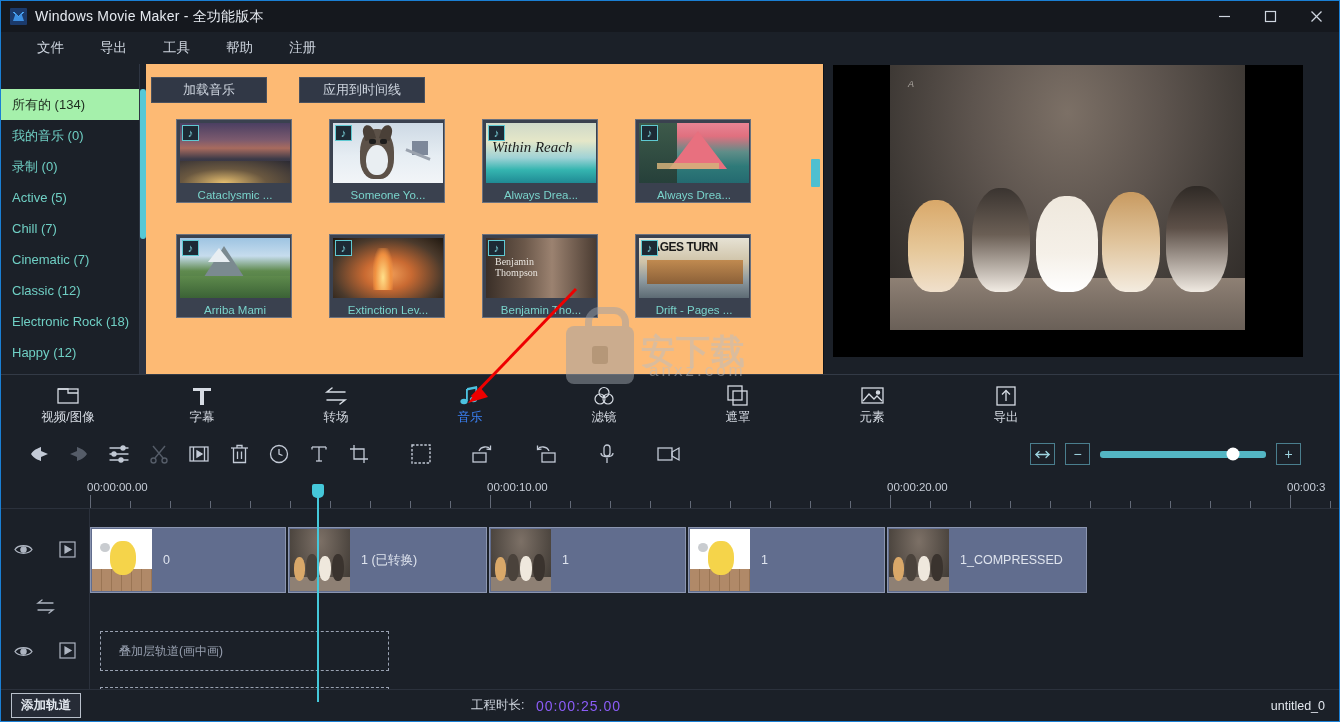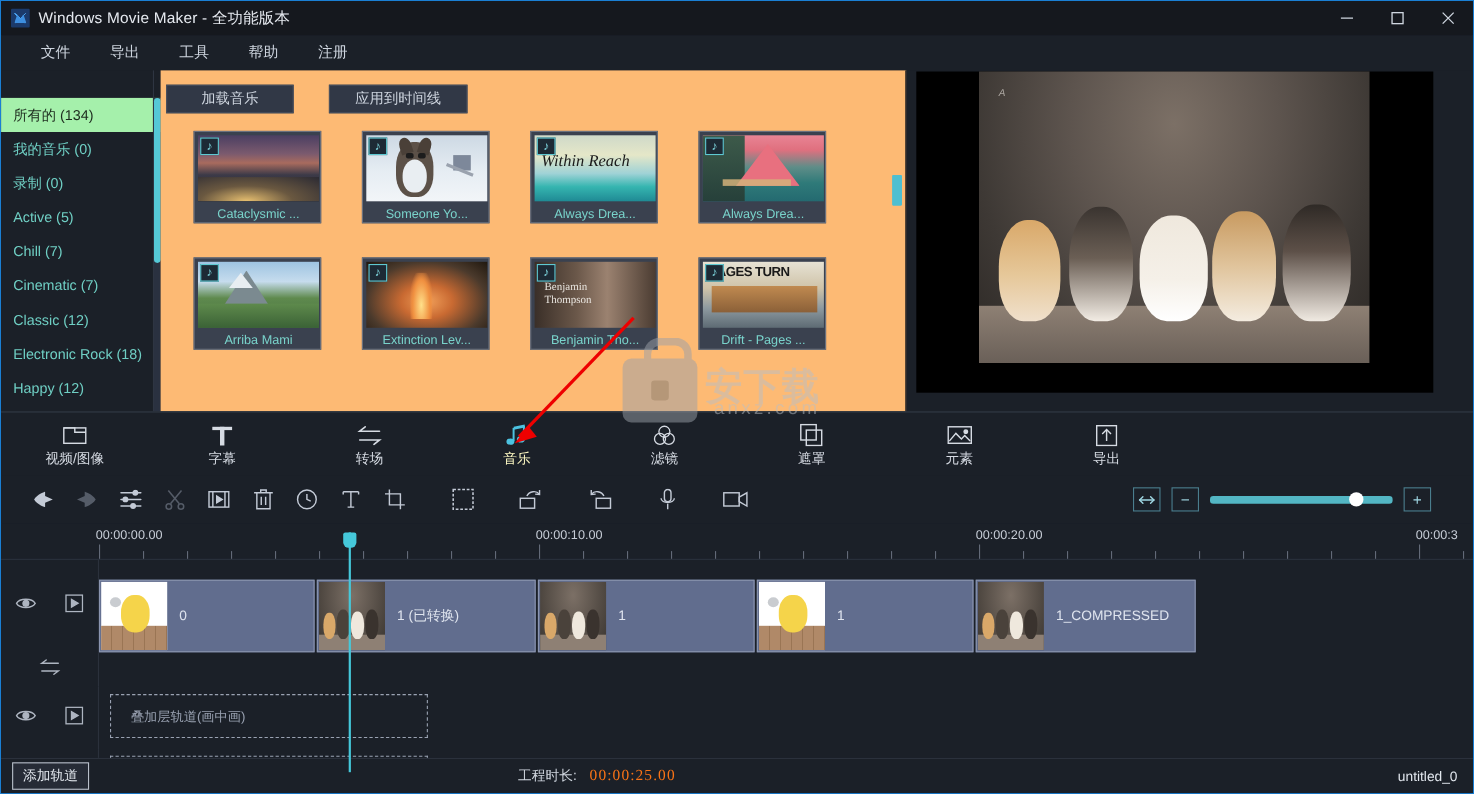--- a/index.html
+++ b/index.html
@@ -215,21 +215,21 @@
     position: relative;
   }
   .tab {
     width: 134px; height: 58px;
     display: flex; flex-direction: column;
     align-items: center; justify-content: center;
     color: #d6dbe3; font-size: 12.5px;
   }
   .tab .ti { height: 24px; display:flex; align-items:center; justify-content:center; margin-bottom: 3px; }
   .tab .tl { line-height: 1; }
-  .tab.active { color: #fef9c3; }
+  .tab.active { color: #3b82f6; }
   .timecodes {
     position: absolute; right: 14px; top: 0; height: 58px;
     display: flex; align-items: center; gap: 30px;
     font-family: "DejaVu Sans Mono", monospace;
     font-size: 17px; color: #eef2f6; letter-spacing: 1px;
   }
   .ratio { font-size: 19px; }
 
   
   .edittoolbar {
@@ -326,29 +326,30 @@
     width: 1338px; height: 32px;
     background: #1b2028;
     border-top: 1px solid #2b313c;
     display: flex; align-items: center;
   }
   .addtrack {
     margin-left: 10px;
     border: 1px solid #b9c0cb; background: #262b36;
     color: #e2e7ee; font-size: 12.5px;
     padding: 3px 9px;
+    font-weight: bold;
   }
   .projlen {
     position: absolute; left: 470px;
     font-size: 12.5px; color: #cfd5de;
   }
   .projtime {
     position: absolute; left: 535px;
-    font-family: Liberation Serif, serif;
-    font-size: 14px; color: #f97316; letter-spacing: 1px;
+    font-family: Liberation Sans, sans-serif;
+    font-size: 14px; color: #8b5cf6; letter-spacing: 1px;
   }
   .projname {
     position: absolute; right: 14px;
     font-size: 12.5px; color: #e2e7ee;
   }
 
   
   .wm { position: absolute; pointer-events: none; z-index: 40; opacity: .5; }
   .wm-lock {
     left: 565px; top: 325px; width: 68px; height: 58px;

